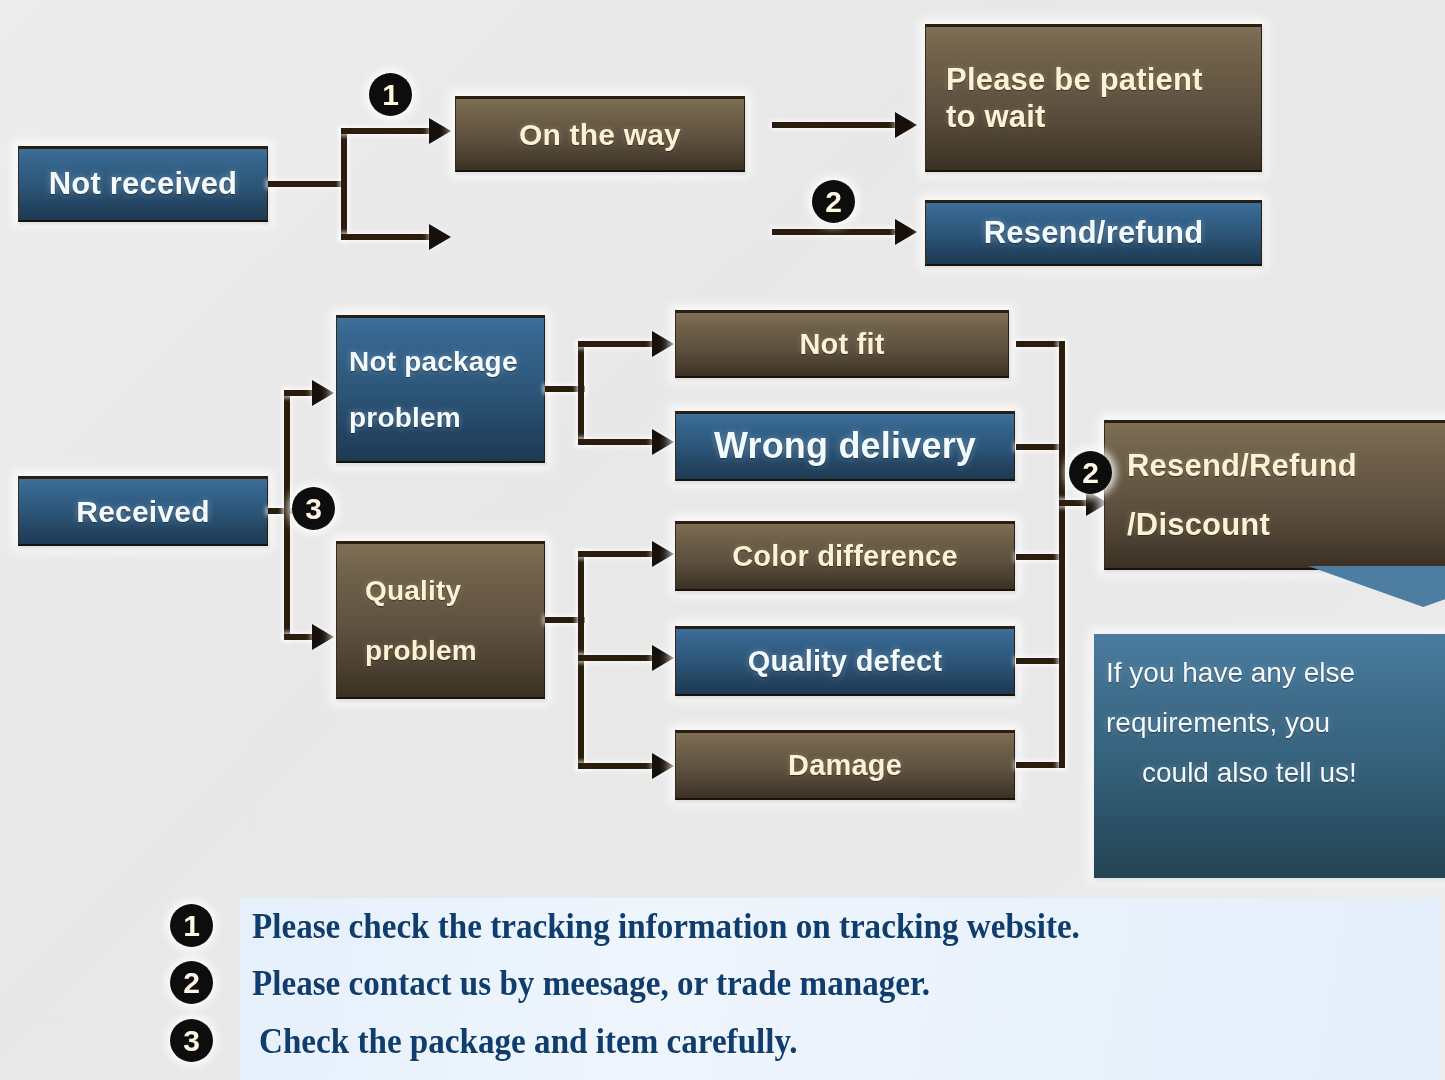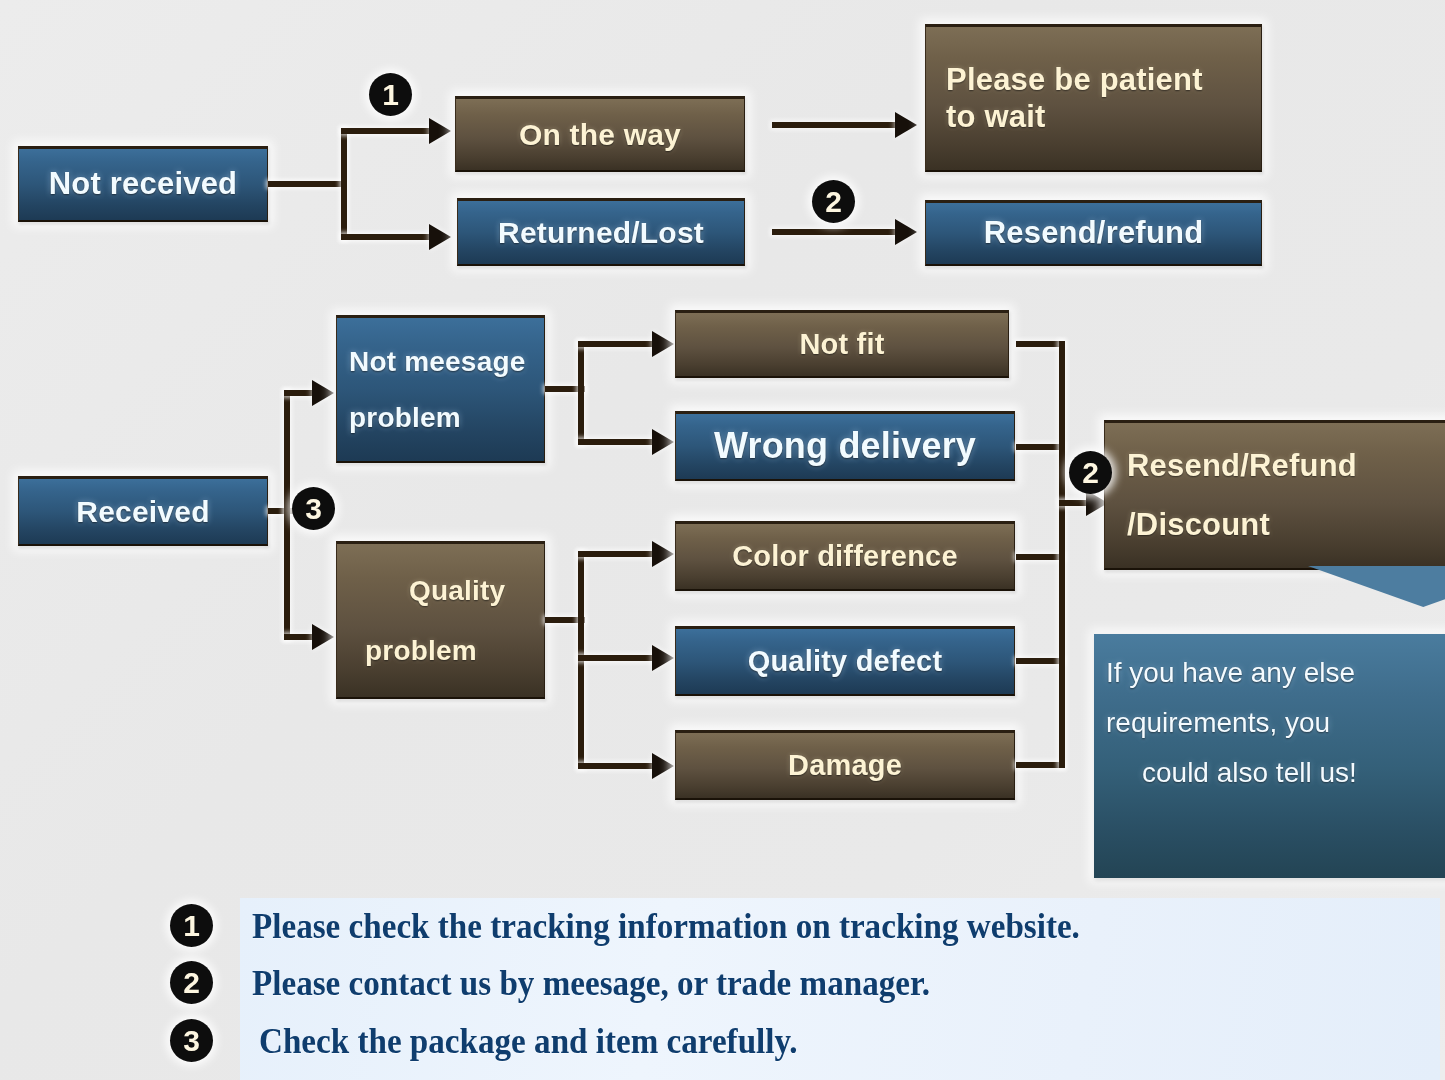--- a/index.html
+++ b/index.html
@@ -138,23 +138,20 @@
   <div class="ahead" style="left:429px; top:224px;"></div>
 
   <div class="badge" style="left:369px; top:73px; width:43px; height:43px; font-size:30px;">
     <span>1</span>
   </div>
 
   <div class="node brown ctr" style="left:455px; top:96px; width:290px; height:76px; font-size:30px; font-weight:700; padding:0 10px;">
     <span class="lbl">On the way</span>
   </div>
 
-  <div class="node blue ctr" style="left:457px; top:198px; width:288px; height:68px; font-size:30px; font-weight:700; padding:0 10px;">
-    <span class="lbl">Returned/Lost</span>
-  </div>
 
   <div class="hline" style="left:772px; top:122px; width:125px;"></div>
   <div class="ahead" style="left:895px; top:112px;"></div>
 
   <div class="hline" style="left:772px; top:229px; width:125px;"></div>
   <div class="ahead" style="left:895px; top:219px;"></div>
   <div class="badge" style="left:812px; top:180px; width:43px; height:43px; font-size:30px;">
     <span>2</span>
   </div>
 
@@ -181,28 +178,28 @@
 
   <div class="hline" style="left:284px; top:634px; width:42px;"></div>
   <div class="ahead" style="left:312px; top:624px;"></div>
 
   <div class="badge" style="left:292px; top:487px; width:43px; height:43px; font-size:30px;">
     <span>3</span>
   </div>
 
   <div class="node blue lft" style="left:336px; top:315px; width:209px; height:148px; font-size:28px; font-weight:700; padding:0 0 0 12px;">
     <span class="lbl">
-      <span style="display:block;">Not meesage</span>
+      <span style="display:block;">Not package</span>
       <span style="display:block; margin-top:22px;">problem</span>
     </span>
   </div>
 
   <div class="node brown lft" style="left:336px; top:541px; width:209px; height:158px; font-size:28px; font-weight:700; padding:0 0 0 28px;">
     <span class="lbl">
-      <span style="display:block;margin-left:44px;">Quality</span>
+      <span style="display:block;">Quality</span>
       <span style="display:block; margin-top:26px;">problem</span>
     </span>
   </div>
 
   <div class="hline" style="left:545px; top:386px; width:40px;"></div>
   <div class="vline" style="left:578px; top:341px; height:104px;"></div>
   <div class="hline" style="left:578px; top:341px; width:78px;"></div>
   <div class="ahead" style="left:652px; top:331px;"></div>
   <div class="hline" style="left:578px; top:439px; width:78px;"></div>
   <div class="ahead" style="left:652px; top:429px;"></div>

